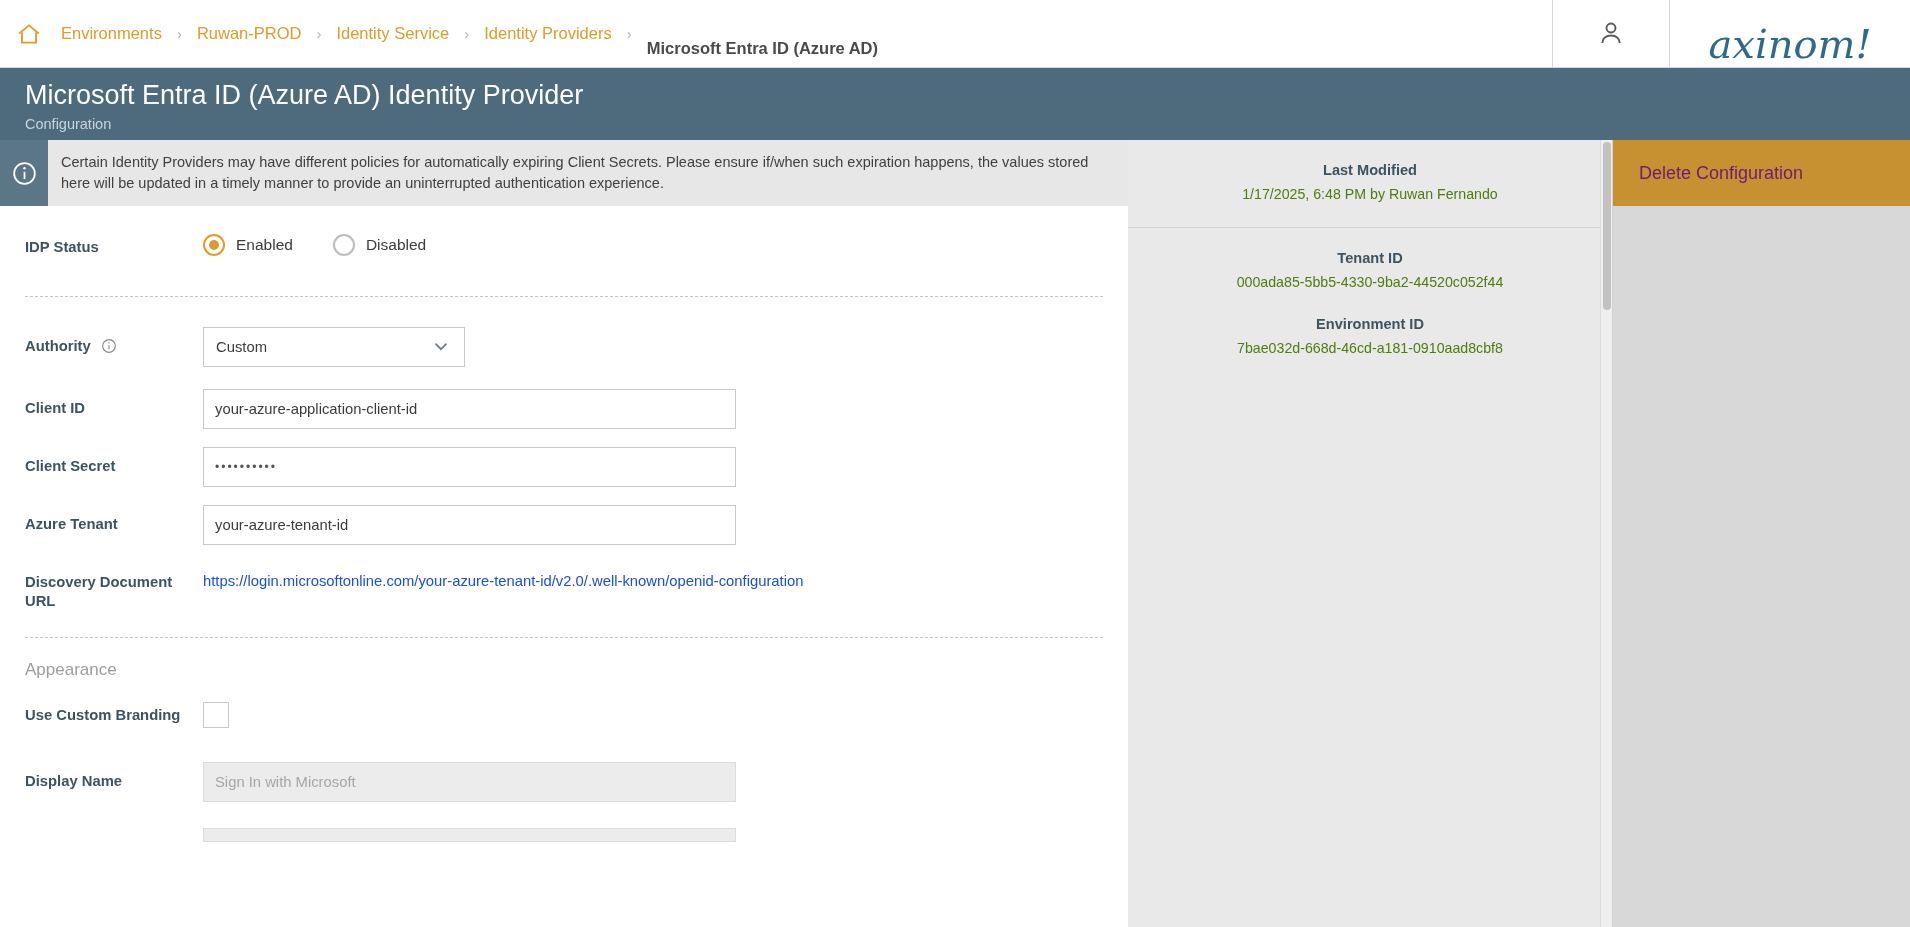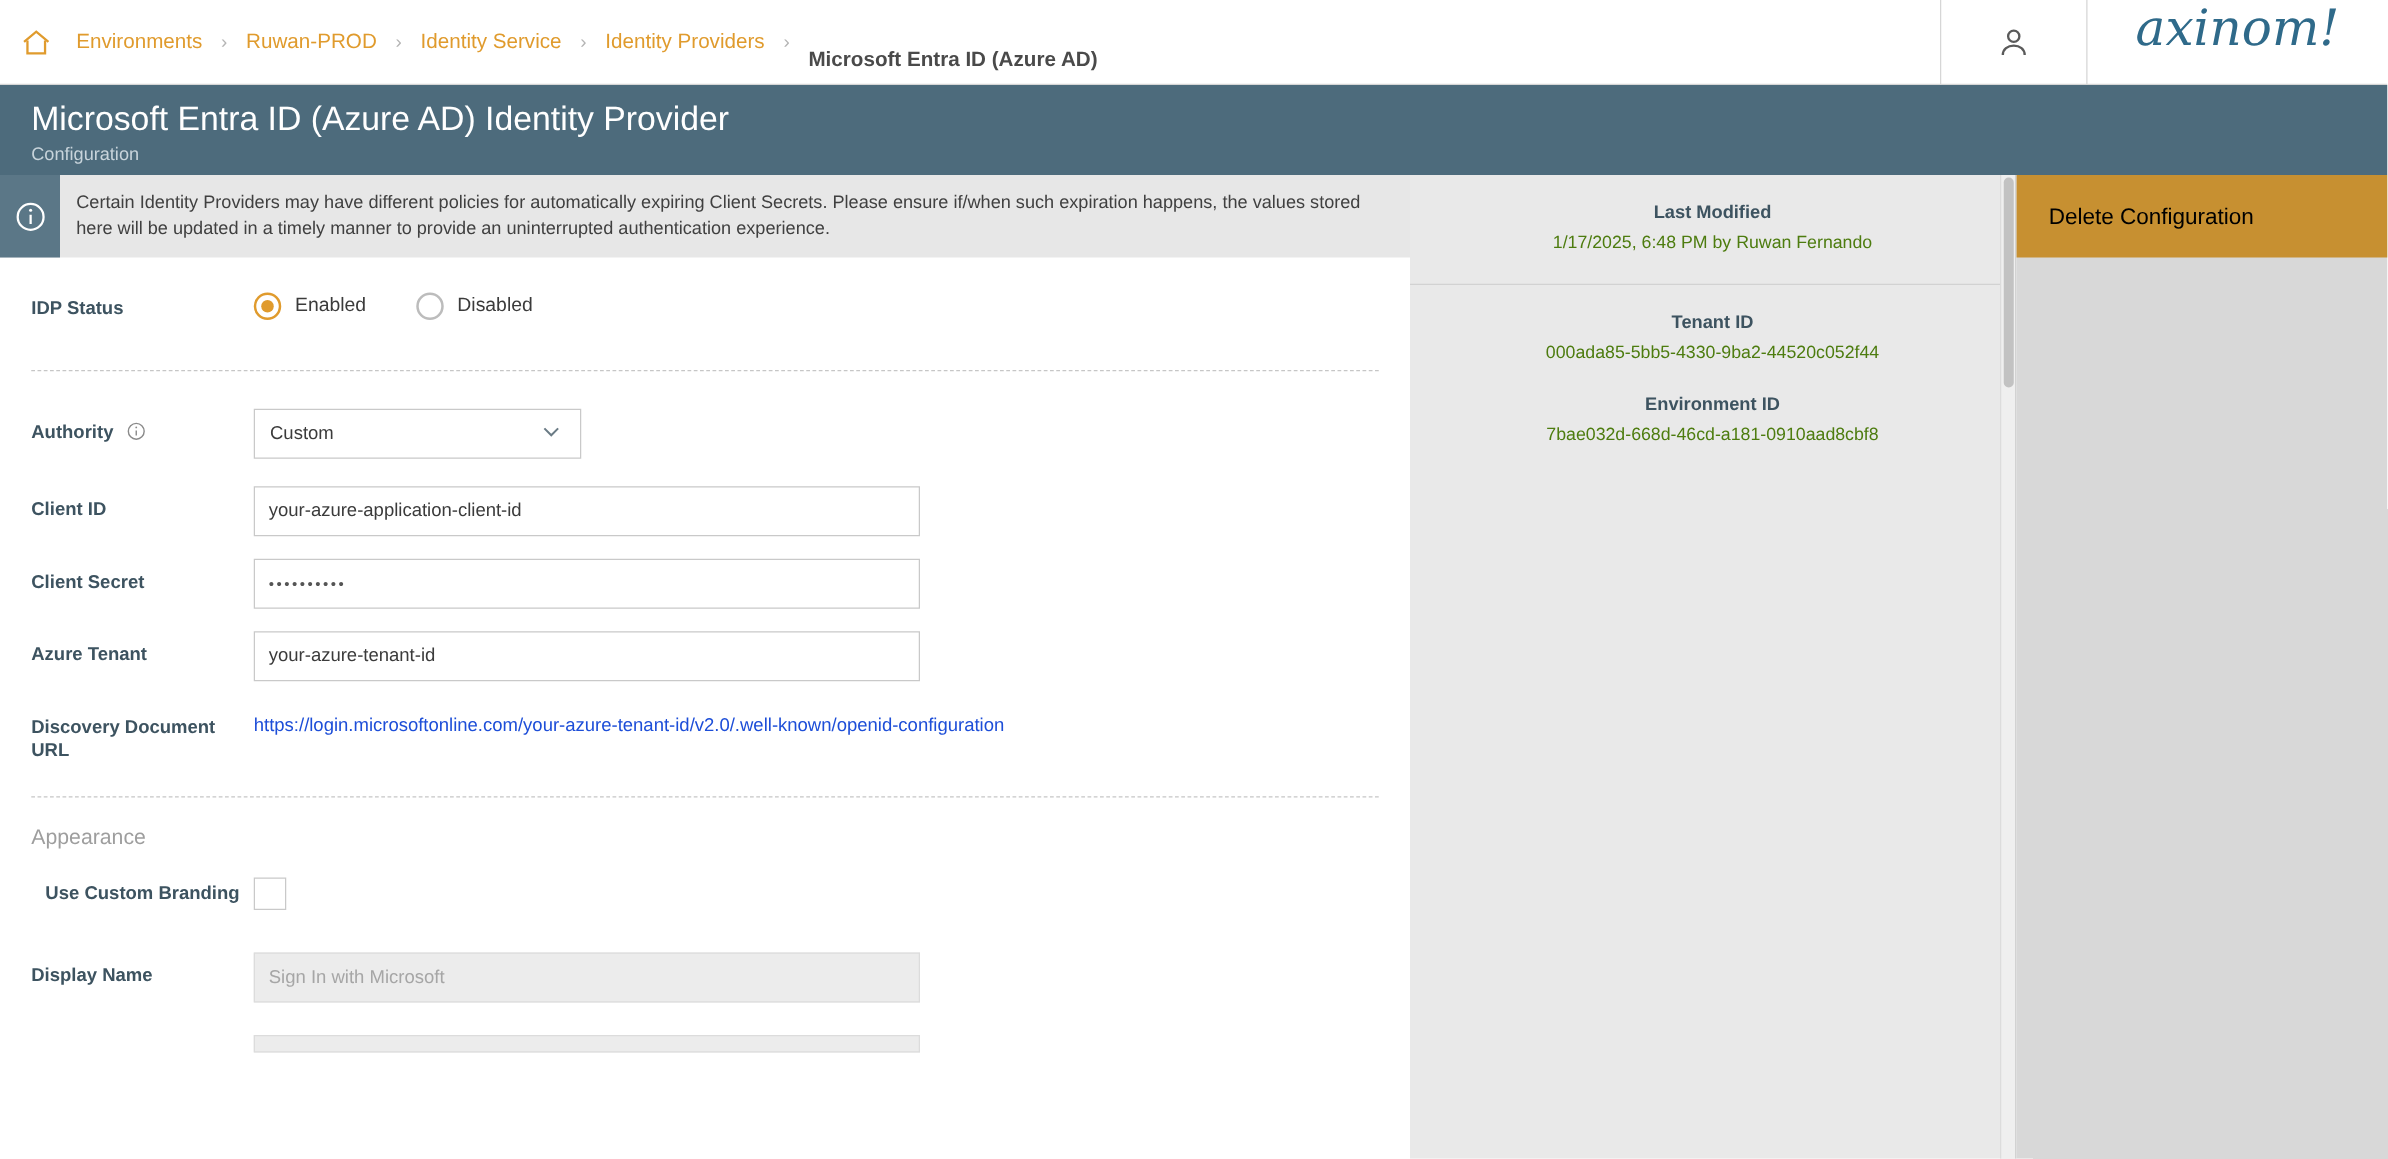--- a/index.html
+++ b/index.html
@@ -51,21 +51,21 @@
     margin-top: 29px;
   }
   .crumb-sep {
     color: #b5b5b5;
     font-size: 15px;
     padding: 0 12px;
     user-select: none;
   }
   .topbar-right {
     display: flex;
-    align-items: flex-start;
+    align-items: flex-end;
     height: 100%;
   }
   .user-icon-wrap {
     width: 118px;
     height: 68px;
     display: flex;
     align-items: center;
     justify-content: center;
     border-left: 1px solid #d6d6d6;
     border-right: 1px solid #d6d6d6;
@@ -283,21 +283,21 @@
   }
 
   
   .action-col {
     flex: 1;
     background: #d8d8d8;
   }
   .delete-btn {
     height: 66px;
     background: #c79031;
-    color: #000000;
+    color: #701a75;
     font-size: 18px;
     display: flex;
     align-items: center;
     padding-left: 26px;
     cursor: pointer;
   }
 </style>
 </head>
 <body>
 
@@ -422,21 +422,21 @@
           <div class="label">Discovery Document URL</div>
           <div class="field">
             <div class="static-val">https://login.microsoftonline.com/your-azure-tenant-id/v2.0/.well-known/openid-configuration</div>
           </div>
         </div>
 
         <div class="divider" style="margin-top:26px;"></div>
 
         <div class="section-head">Appearance</div>
 
-        <div class="row" style="margin-top:12px;text-align:center;">
+        <div class="row" style="margin-top:12px;">
           <div class="label">Use Custom Branding</div>
           <div class="field">
             <div class="checkbox"></div>
           </div>
         </div>
 
         <div class="row" style="margin-top:22px;">
           <div class="label">Display Name</div>
           <div class="field">
             <div class="textinput disabled">Sign In with Microsoft</div>

